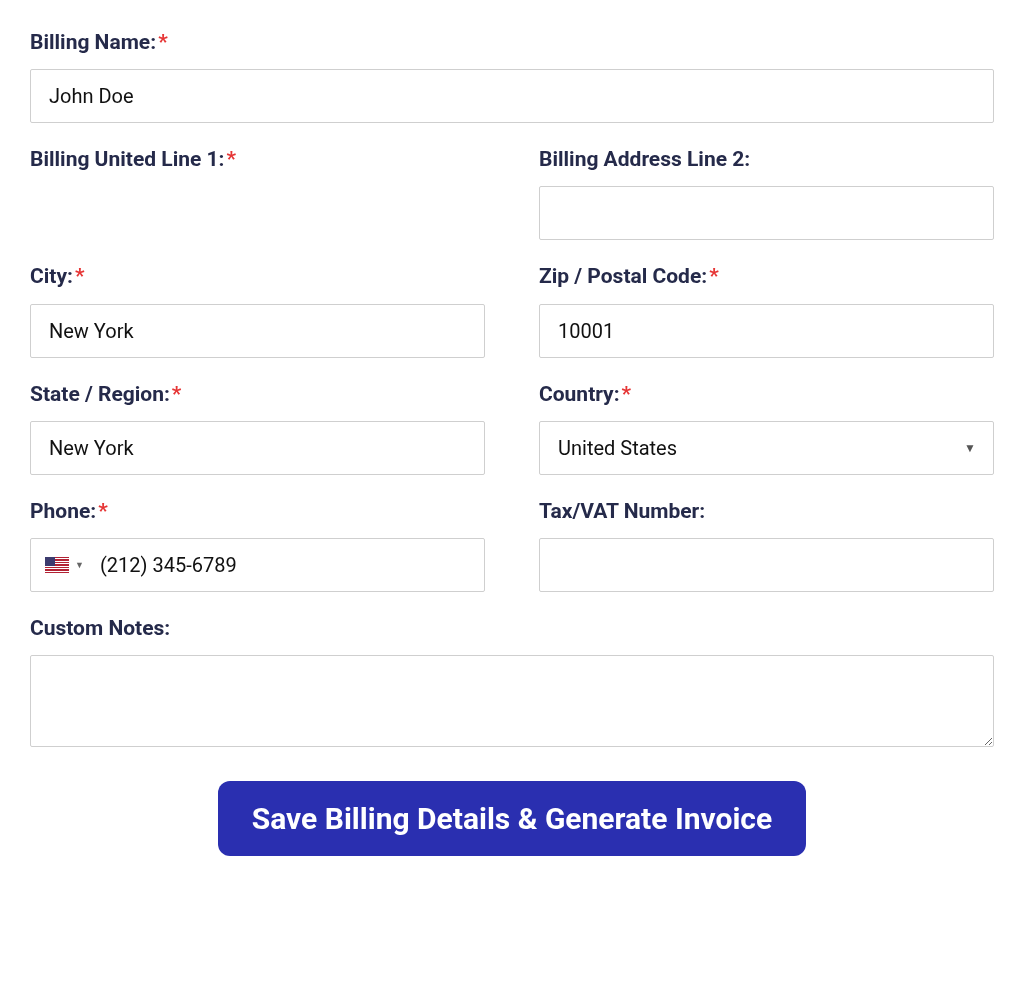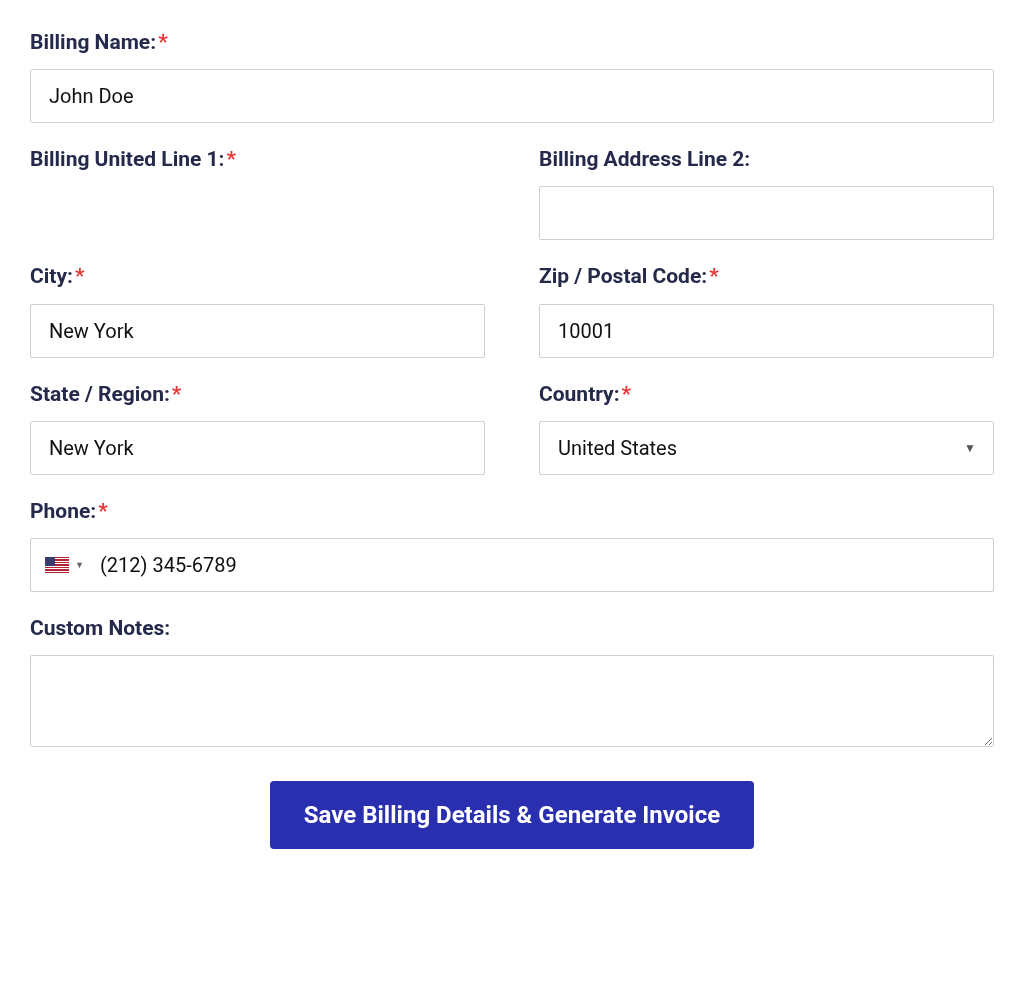--- a/index.html
+++ b/index.html
@@ -94,22 +94,22 @@
     font-size:20px; padding: 14px 10px 14px 6px;
     flex:1; font-family:inherit; color:#111;
     background: transparent;
   }
   .textarea { min-height: 92px; resize: vertical; }
   .submit-row { text-align:center; margin-top: 34px; }
   .submit-btn {
     background: #2a2fb0;
     color: #fff;
     border: none;
-    border-radius: 4px;
-    font-size: 24px;
+    border-radius: 12px;
+    font-size: 30px;
     font-weight: 700;
     padding: 20px 34px;
     cursor: pointer;
     font-family: inherit;
   }
 </style>
 </head>
 <body>
 
 <form>
@@ -181,20 +181,26 @@
         <div class="flag-btn">
           <span class="flag">
             <span class="stripes"></span>
               <span class="canton"></span>
           </span>
           <span class="flag-caret">▼</span>
         </div>
         <input class="phone-input" type="tel" value="(212) 345-6789" style="">
       </div>
     </div>
+    <div class="form-group">
+      <label class="label">
+        <span>Tax/VAT Number:</span>
+      </label>
+      <input class="input" type="text" value="" style="">
+    </div>
   </div>
 
   <div class="form-row">
     <div class="form-group full">
       <label class="label">
         <span>Custom Notes:</span>
       </label>
       <textarea class="textarea" style=""></textarea>
     </div>
   </div>

